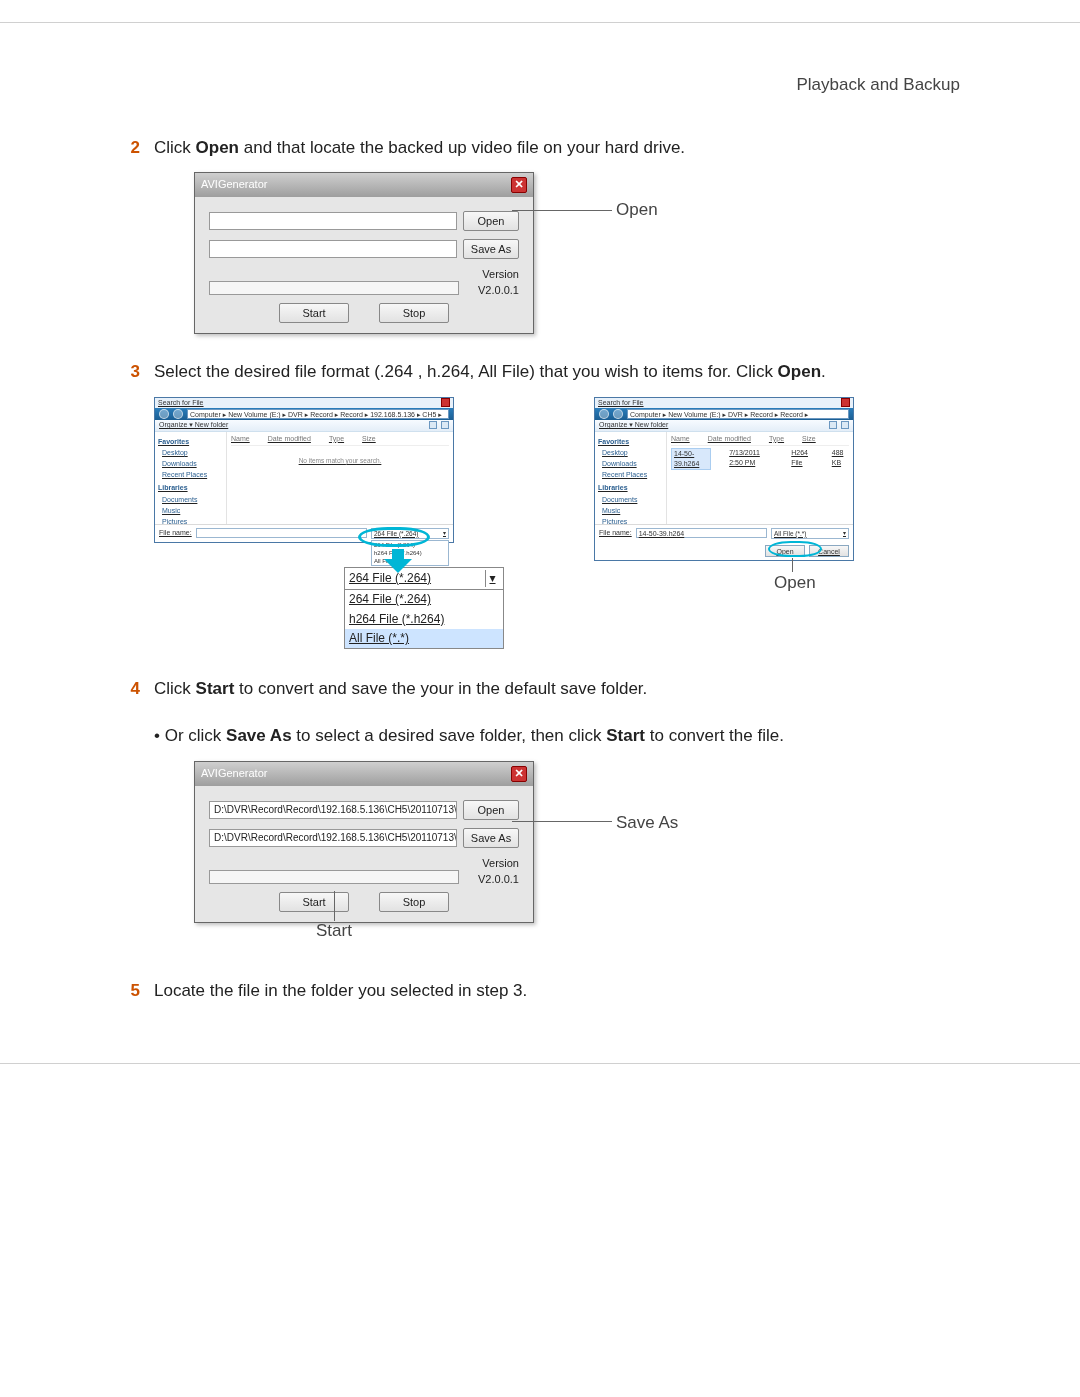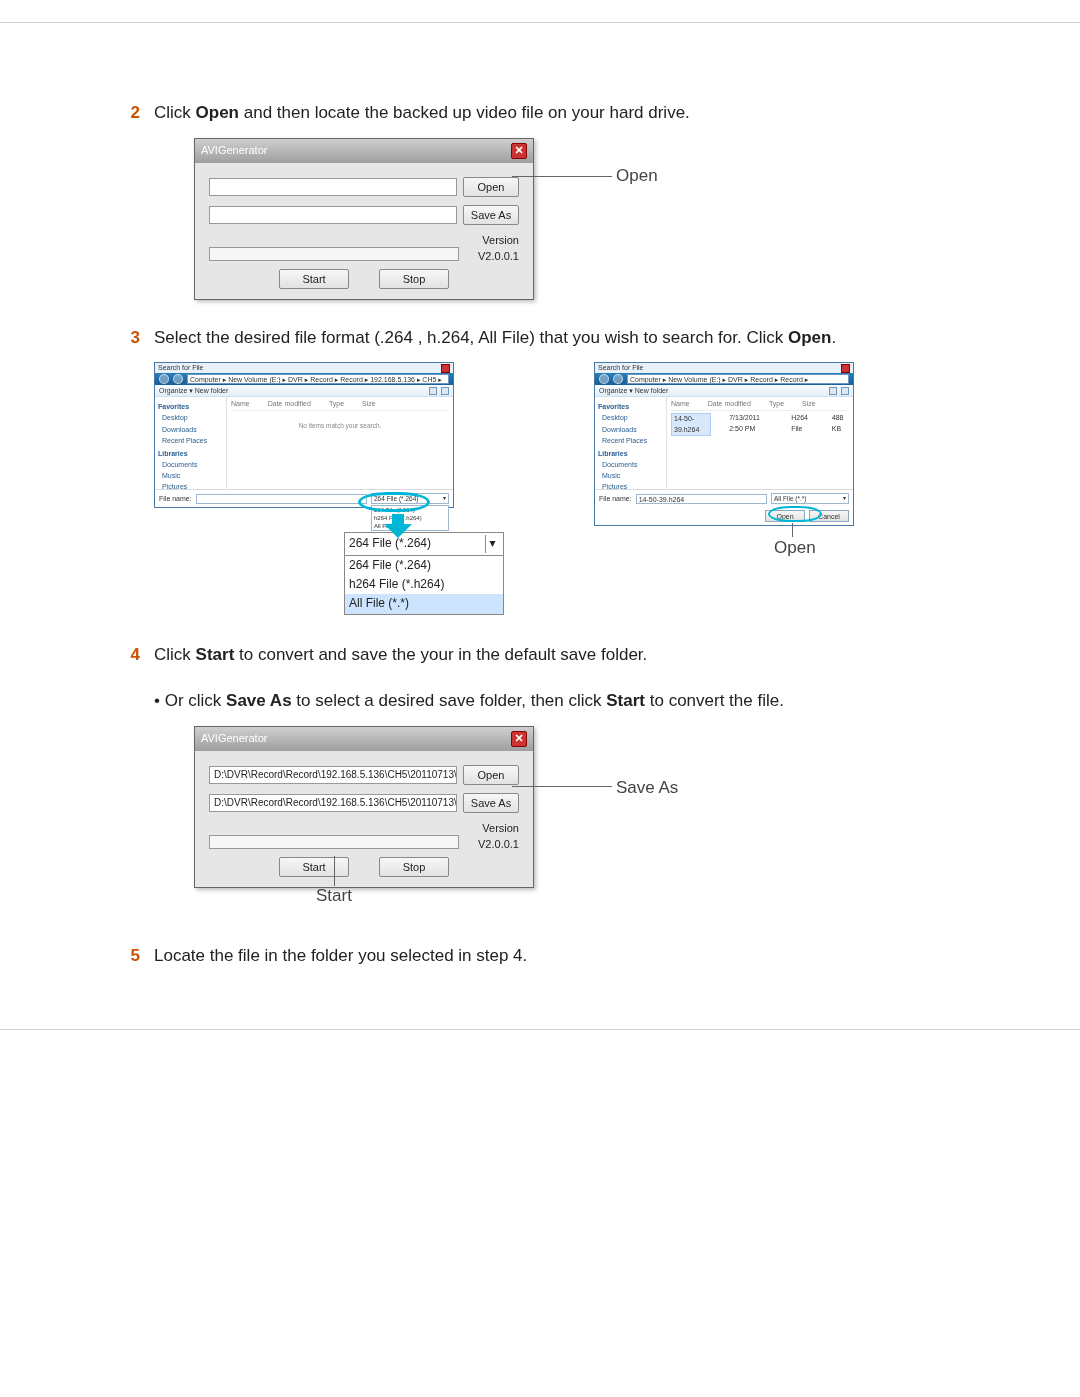--- a/index.html
+++ b/index.html
@@ -140,21 +140,21 @@
     color:#444;
     font-size:17px;
   }
   .callout-vline {
     position:absolute;
     width:0;
     border-left:1px solid var(--callout);
   }
 
   
-  .two-up { display:flex; gap:10px; margin-top:12px; margin-left:0; }
+  .two-up { display:flex; gap:10px; margin-top:12px; margin-left:0;text-decoration:underline; }
   .file-dlg {
     width:300px;
     border:1px solid #4a78a6;
     font-size:7px;
     color:#333;
     background:#fff;
     position:relative;
   }
   .fd-title {
     height:10px;
@@ -314,25 +314,26 @@
     margin-top:40px;
     color:#444;
   }
 
 </style>
 </head>
 <body>
 
 <div class="page">
 
+  <div class="running-head">Playback and Backup</div>
 
   <div class="step">
     <div class="step-num">2</div>
     <div class="step-body">
-      <span>Click </span><b class="kw">Open</b><span> and then locate the backed up video file on your hard drive.</span>
+      <span>Click </span><b class="kw">Open</b><span> and that locate the backed up video file on your hard drive.</span>
 
       <div class="fig-wrap" style="height:160px;">
         <div class="avi-dlg">
           <div class="avi-title">
             <span>AVIGenerator</span>
             <span class="avi-close">✕</span>
           </div>
           <div class="avi-body">
             <div class="avi-row">
               <div class="avi-input"></div>
@@ -355,21 +356,21 @@
         </div>
         <div class="callout-line" style="top:38px; left:318px; width:100px;"></div>
         <div class="callout-text" style="top:26px; left:422px;">Open</div>
       </div>
     </div>
   </div>
 
   <div class="step">
     <div class="step-num">3</div>
     <div class="step-body">
-      <span>Select the desired file format (.264 , h.264, All File) that you wish to search for. Click </span><b class="kw">Open</b><span>.</span>
+      <span>Select the desired file format (.264 , h.264, All File) that you wish to items for. Click </span><b class="kw">Open</b><span>.</span>
 
       <div class="two-up">
 
         <div style="position:relative;">
         <div class="file-dlg">
           <div class="fd-title">
             <span>Search for File</span>
             <span class="fd-close"></span>
           </div>
           <div class="fd-nav">
@@ -543,17 +544,17 @@
         <div class="callout-text" style="top:50px; left:422px;">Save As</div>
         <div class="callout-vline" style="left:140px; top:130px; height:30px;"></div>
         <div class="callout-text" style="top:158px; left:122px;">Start</div>
       </div>
     </div>
   </div>
 
   <div class="step">
     <div class="step-num">5</div>
     <div class="step-body">
-      <span>Locate the file in the folder you selected in step 4.</span>
+      <span>Locate the file in the folder you selected in step 3.</span>
     </div>
   </div>
 
 </div>
 
 </body></html>

